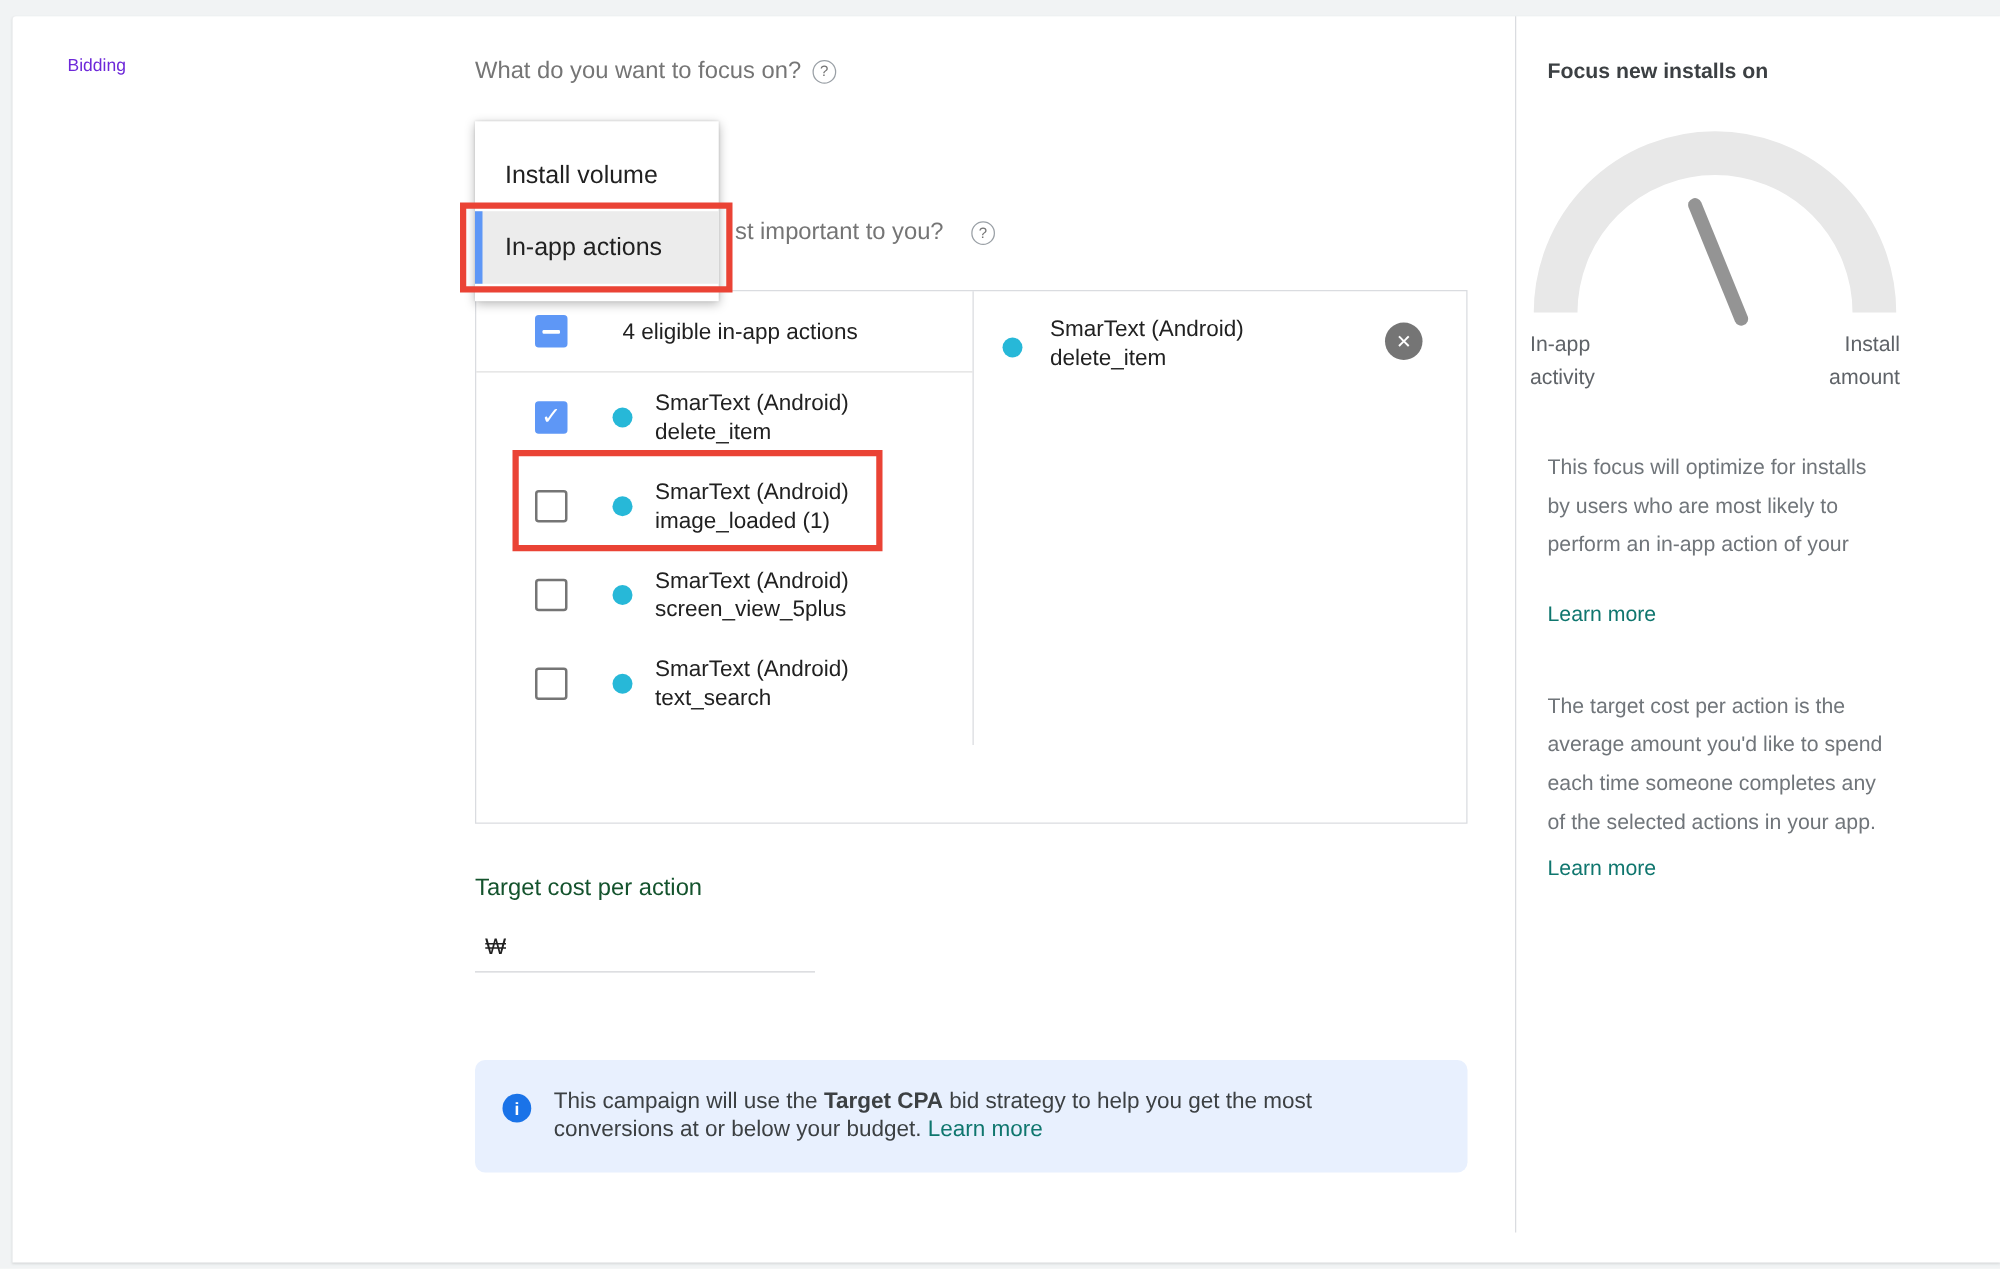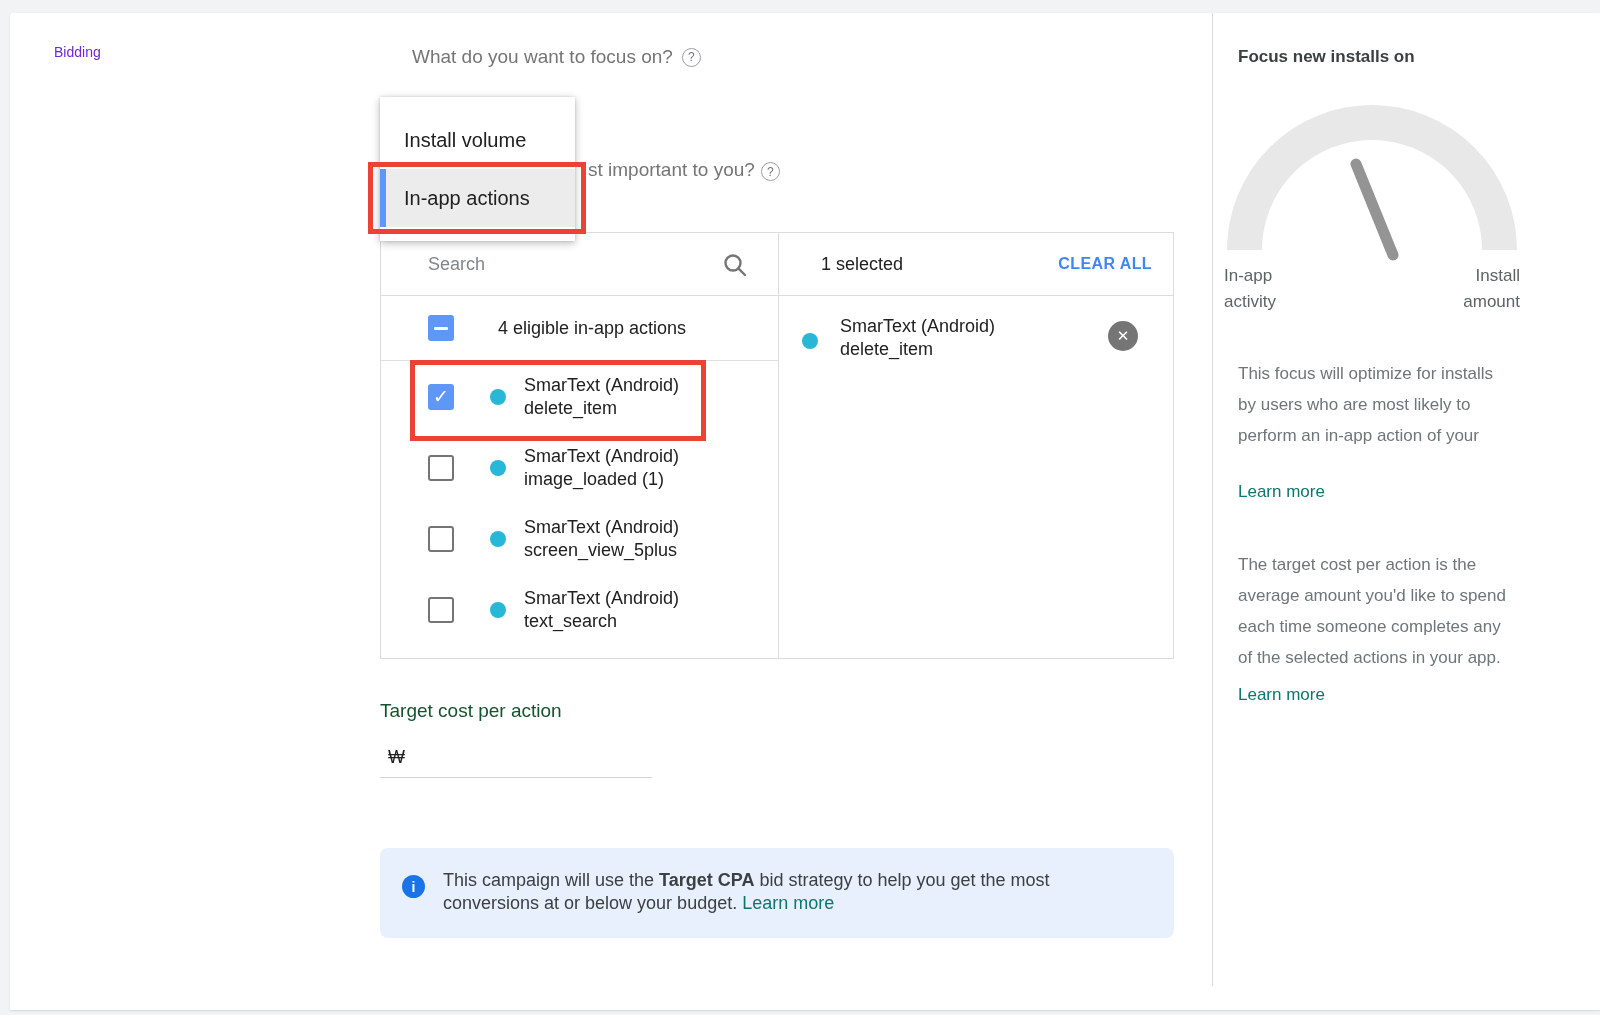--- a/index.html
+++ b/index.html
@@ -11,22 +11,22 @@
     overflow:hidden;
     color:#212121;
   }
   .card {
     position:absolute; left:10px; top:13px; width:1590px; height:997px;
     background:#fff; border-radius:3px 0 0 0;
     box-shadow:0 1px 2px rgba(60,64,67,.15);
   }
   .section-label { position:absolute; left:44px; top:31px; font-size:14px; color:#6d28d9; }
   .q1 { position:absolute; left:370px; top:33px; display:flex; align-items:center; gap:9px;
-        font-size:19px; color:#757575;margin-left:32px; }
-  .q2 { position:absolute; left:578px; top:146px; display:flex; align-items:flex-end; gap:6px;
+        font-size:19px; color:#757575; }
+  .q2 { position:absolute; left:578px; top:162px; display:flex; align-items:center; gap:22px;
         font-size:19px; color:#757575; z-index:1; }
   .help {
     width:19px; height:19px; border:1.5px solid #9aa0a6; border-radius:50%;
     display:inline-flex; align-items:center; justify-content:center;
     font-size:12px; color:#757575; flex:0 0 auto;
   }
   
   .dropdown {
     position:absolute; left:370px; top:84px; width:195px; padding:14px 0;
     background:#fff; box-shadow:0 2px 8px rgba(0,0,0,.28), 0 0 2px rgba(0,0,0,.12);
@@ -123,33 +123,20 @@
   <div class="dropdown">
     <div class="dd-item">Install volume</div>
     <div class="dd-item selected">
       <span class="dd-bar"></span>
       <span>In-app actions</span>
     </div>
   </div>
   <div class="redbox redbox1"></div>
 
   <div class="listbox">
-    <div class="lb-header">
-      <div class="lb-search">
-        <span class="search-ph">Search</span>
-        <svg class="search-icon" width="26" height="26" viewBox="0 0 26 26">
-          <circle cx="11" cy="11" r="7.5" fill="none" stroke="#757575" stroke-width="2.4"></circle>
-          <line x1="16.6" y1="16.6" x2="23" y2="23" stroke="#757575" stroke-width="2.4" stroke-linecap="round"></line>
-        </svg>
-      </div>
-      <div class="lb-selhead">
-        <span class="sel-count">1 selected</span>
-        <span class="clear-all">CLEAR ALL</span>
-      </div>
-    </div>
     <div class="lb-body">
       <div class="lb-left">
         <div class="row group-row">
           <span class="cb ind">
               <span class="minus"></span>
             </span>
           <span class="group-label">4 eligible in-app actions</span>
         </div>
         <div class="row item-row">
           <span class="cb on">✓</span>

